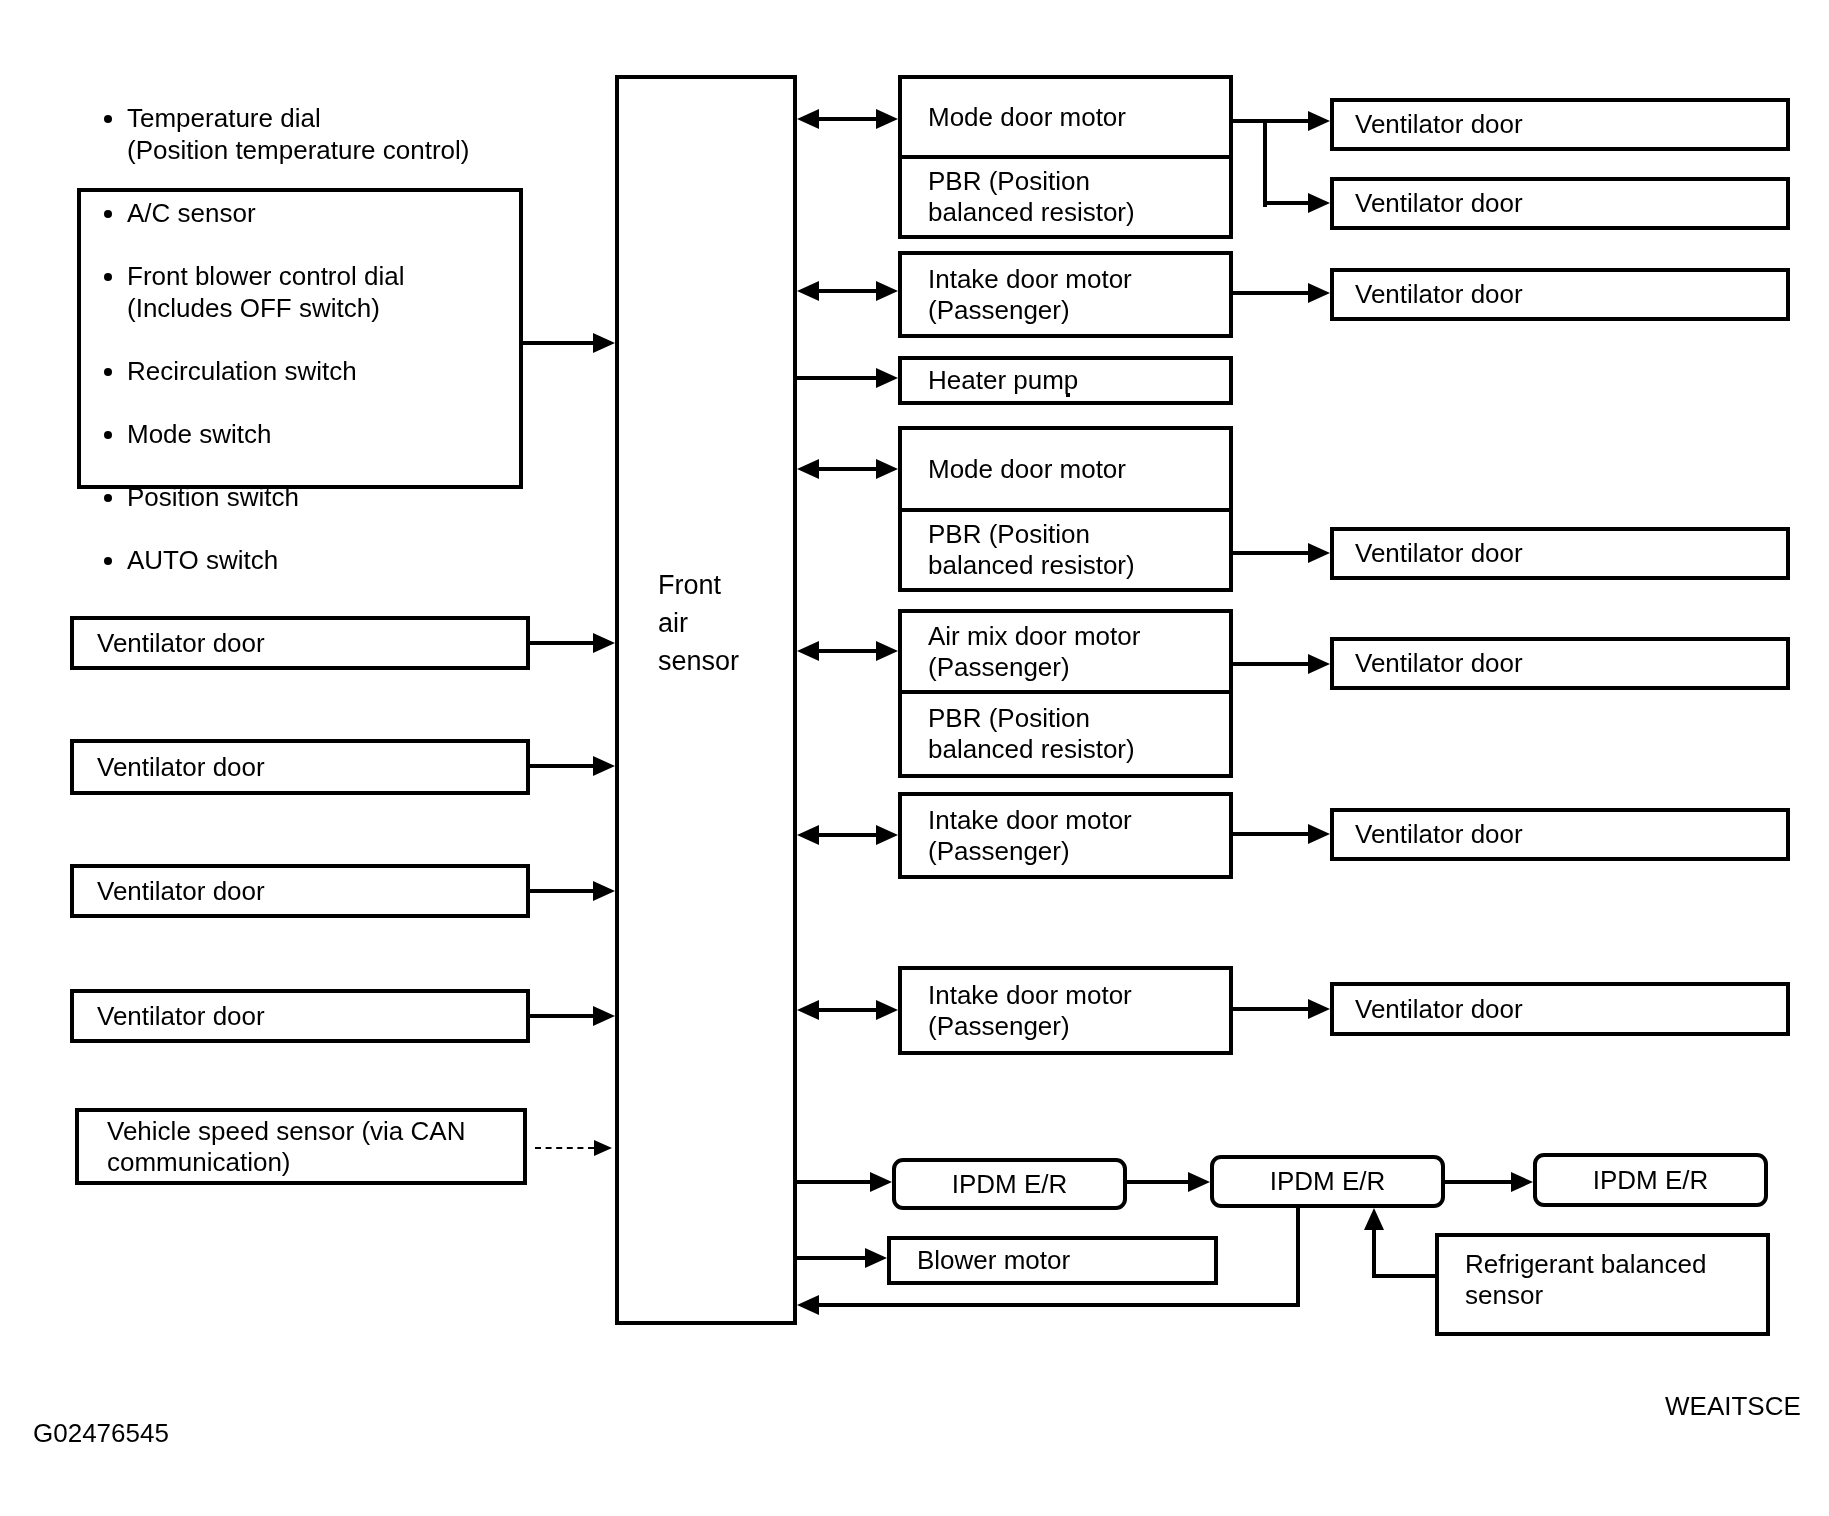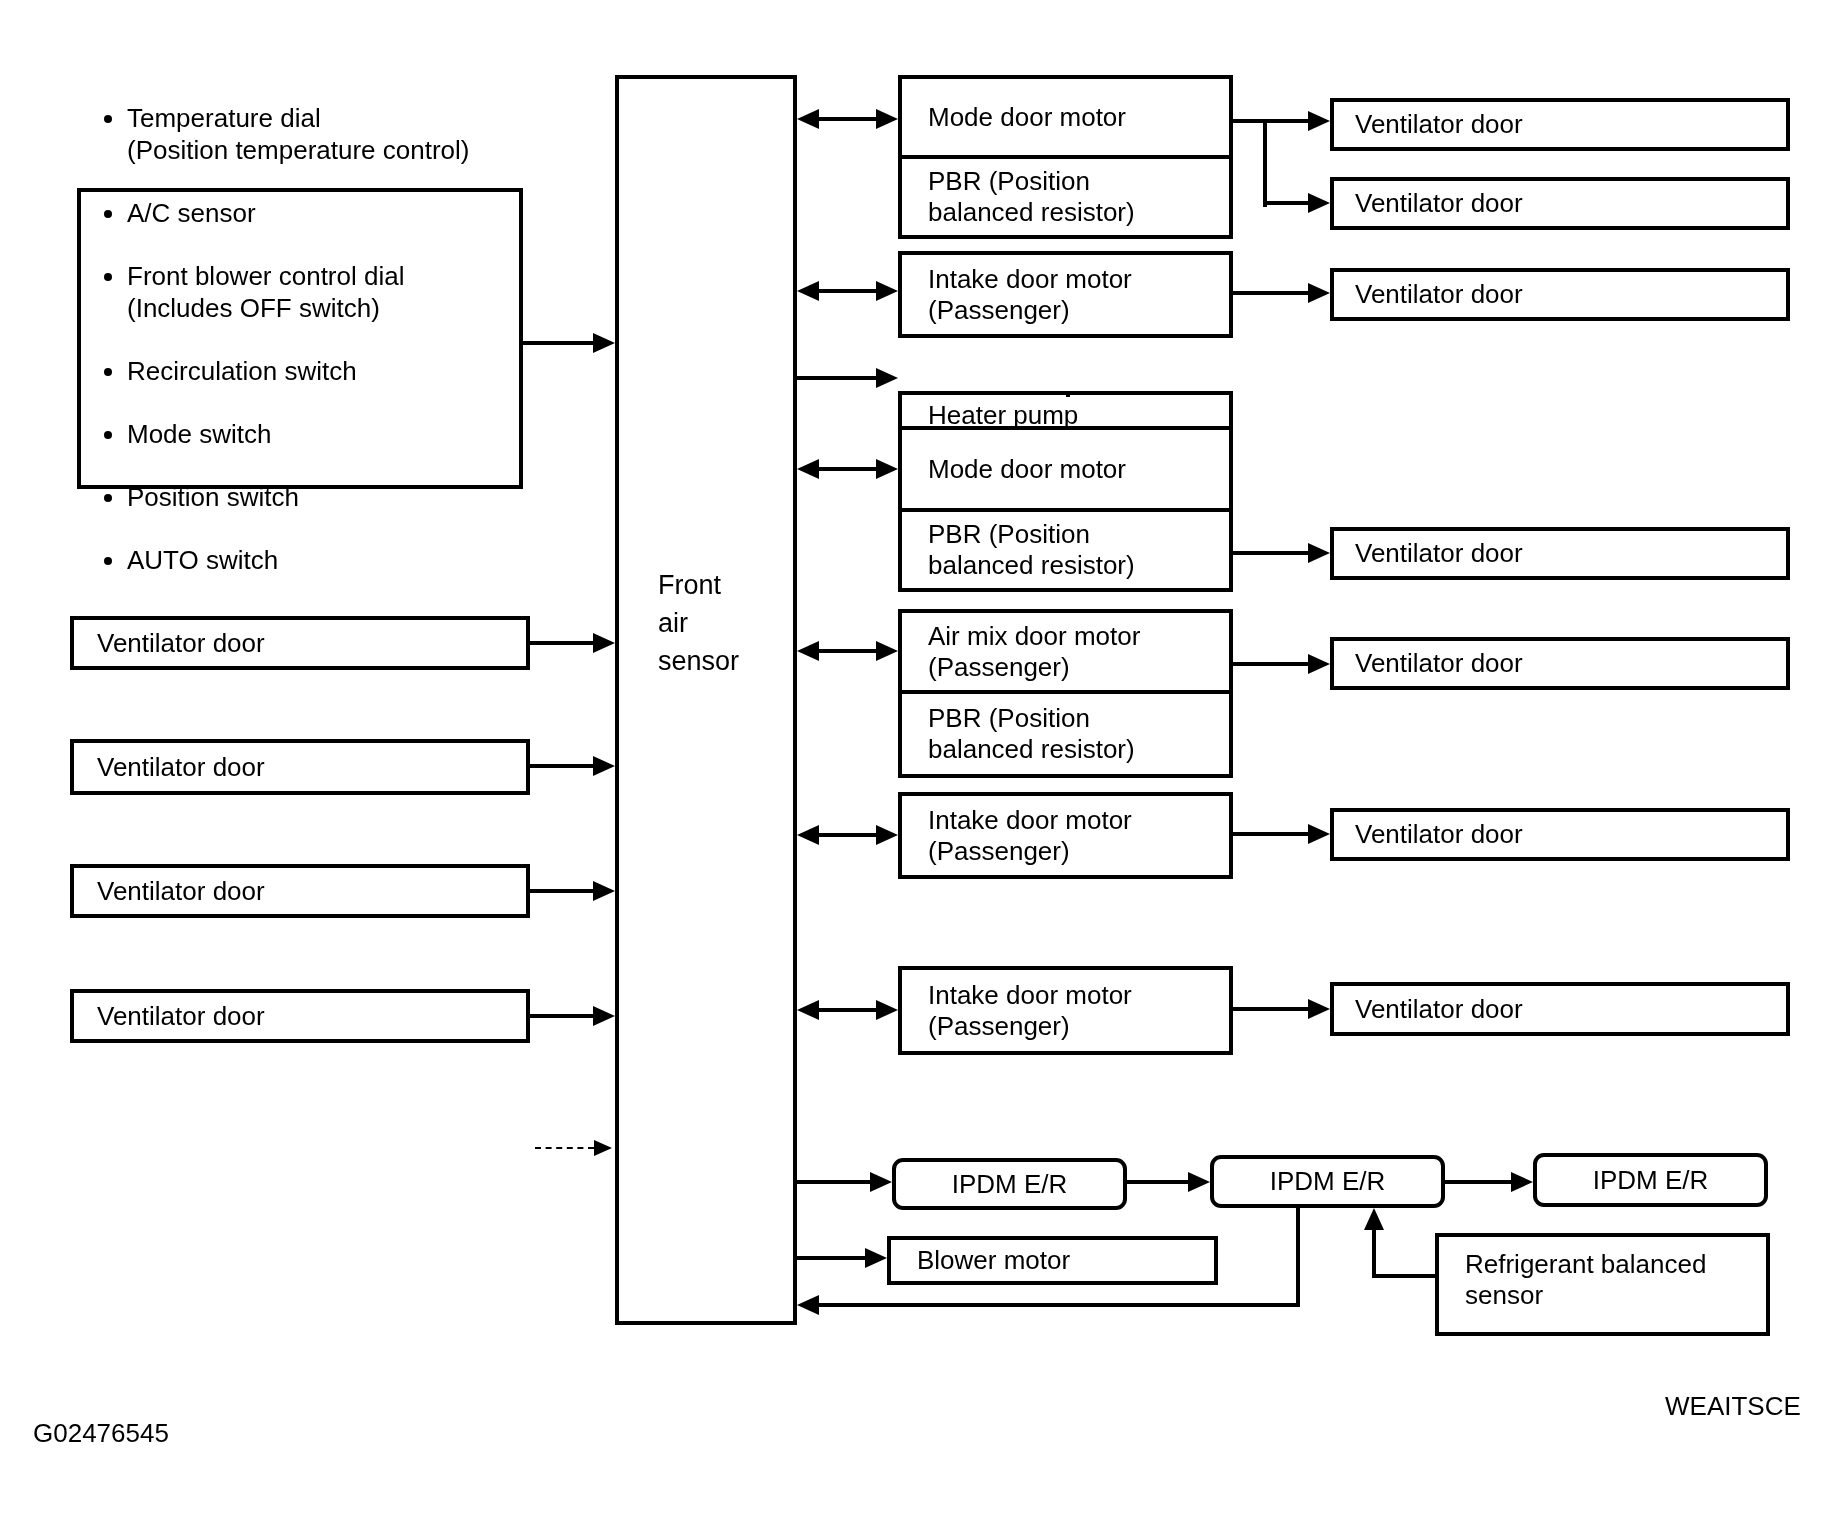--- a/index.html
+++ b/index.html
@@ -38,34 +38,36 @@
       <li>Position switch</li>
       <li>AUTO switch</li>
     </ul>
   </div>
 
   <div class="box" style="left:70px;top:616px;width:460px;height:54px;padding-left:23px;">Ventilator door</div>
   <div class="box" style="left:70px;top:739px;width:460px;height:56px;padding-left:23px;">Ventilator door</div>
   <div class="box" style="left:70px;top:864px;width:460px;height:54px;padding-left:23px;">Ventilator door</div>
   <div class="box" style="left:70px;top:989px;width:460px;height:54px;padding-left:23px;">Ventilator door</div>
 
+  <div class="box" style="left:75px;top:1108px;width:452px;height:77px;padding-left:28px;">Vehicle speed sensor (via CAN
+communication)</div>
 
   <div class="box" style="left:615px;top:75px;width:182px;height:1250px;"></div>
   <div class="freetext" style="left:658px;top:566px;line-height:38px;font-size:27px;">Front
 air
 sensor</div>
 
   <div class="box padl" style="left:898px;top:75px;width:335px;height:84px;">Mode door motor</div>
   <div class="box padl" style="left:898px;top:155px;width:335px;height:84px;">PBR (Position
 balanced resistor)</div>
 
   <div class="box padl" style="left:898px;top:251px;width:335px;height:87px;">Intake door motor
 (Passenger)</div>
 
-  <div class="box padl" style="left:898px;top:356px;width:335px;height:49px;margin-top:35px;">Heater pump</div>
+  <div class="box padl" style="left:898px;top:356px;width:335px;height:49px;">Heater pump</div>
   <div class="dot" style="left:1066px;top:393px;"></div>
 
   <div class="box padl" style="left:898px;top:426px;width:335px;height:86px;">Mode door motor</div>
   <div class="box padl" style="left:898px;top:508px;width:335px;height:84px;">PBR (Position
 balanced resistor)</div>
 
   <div class="box padl" style="left:898px;top:609px;width:335px;height:85px;">Air mix door motor
 (Passenger)</div>
   <div class="box padl" style="left:898px;top:690px;width:335px;height:88px;">PBR (Position
 balanced resistor)</div>

